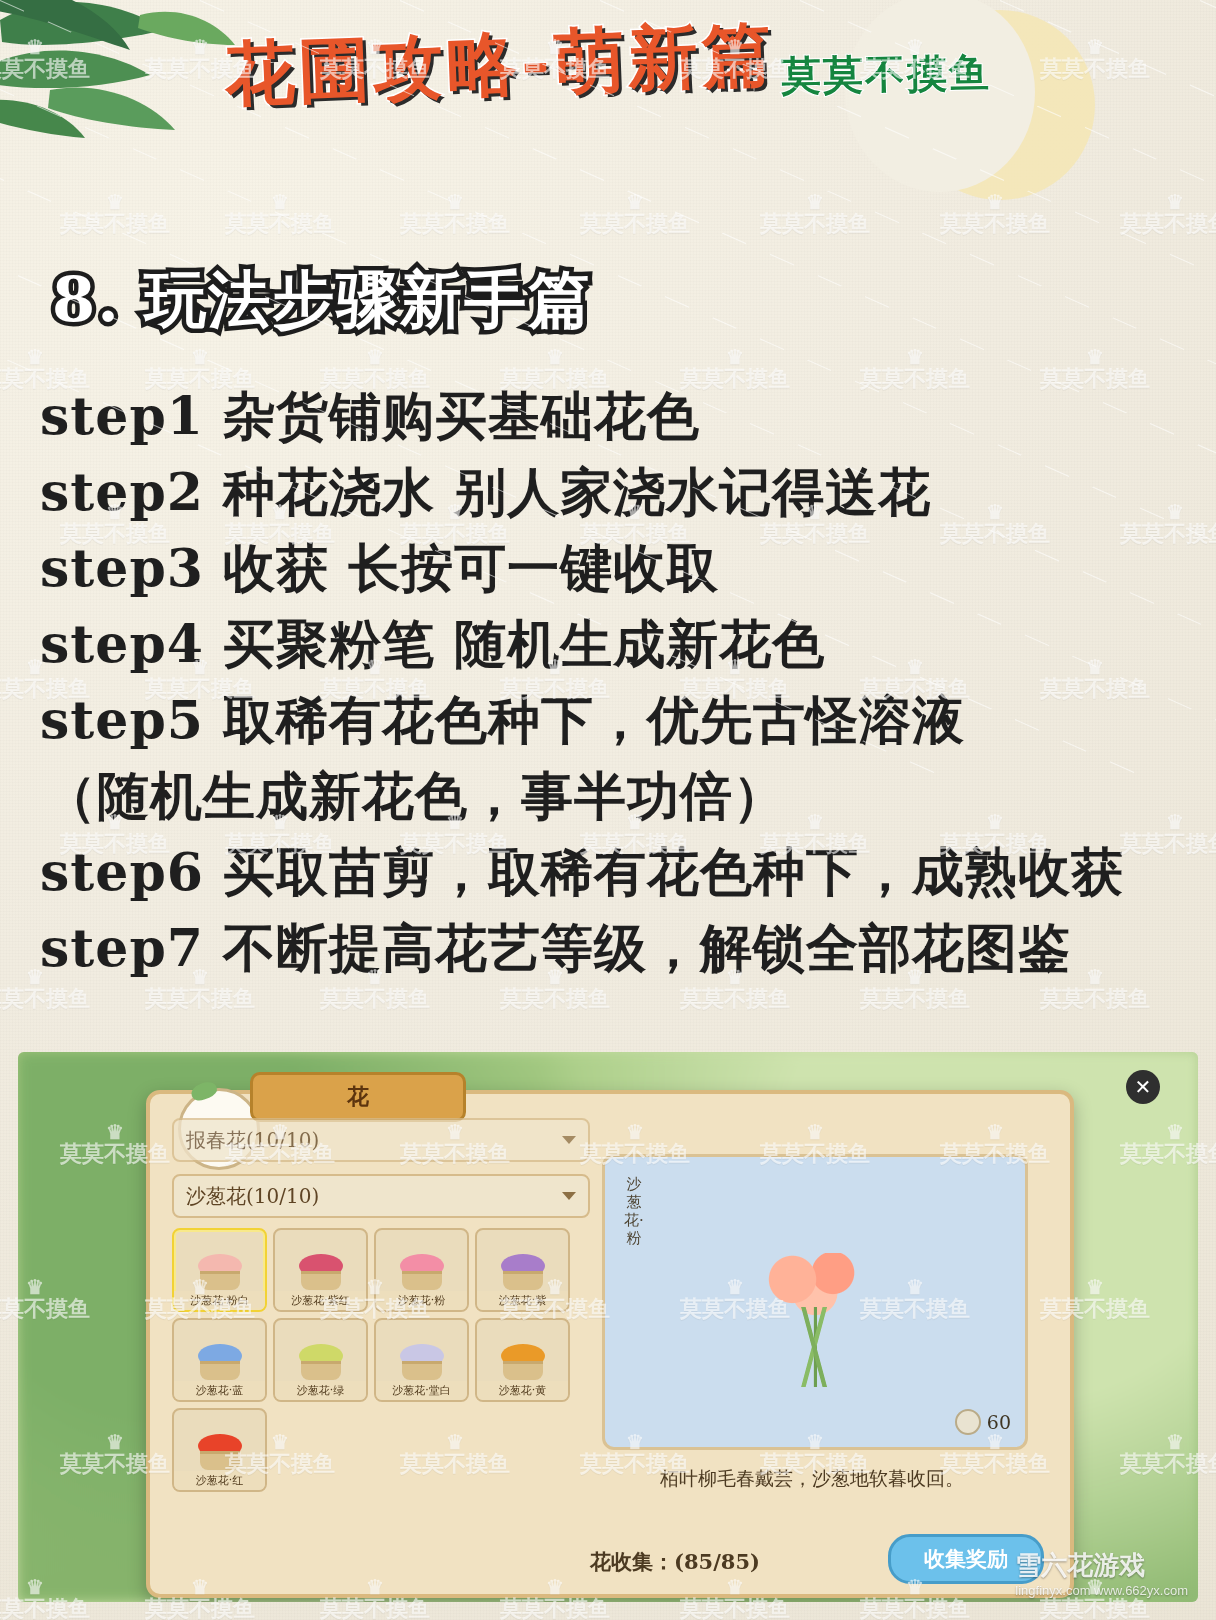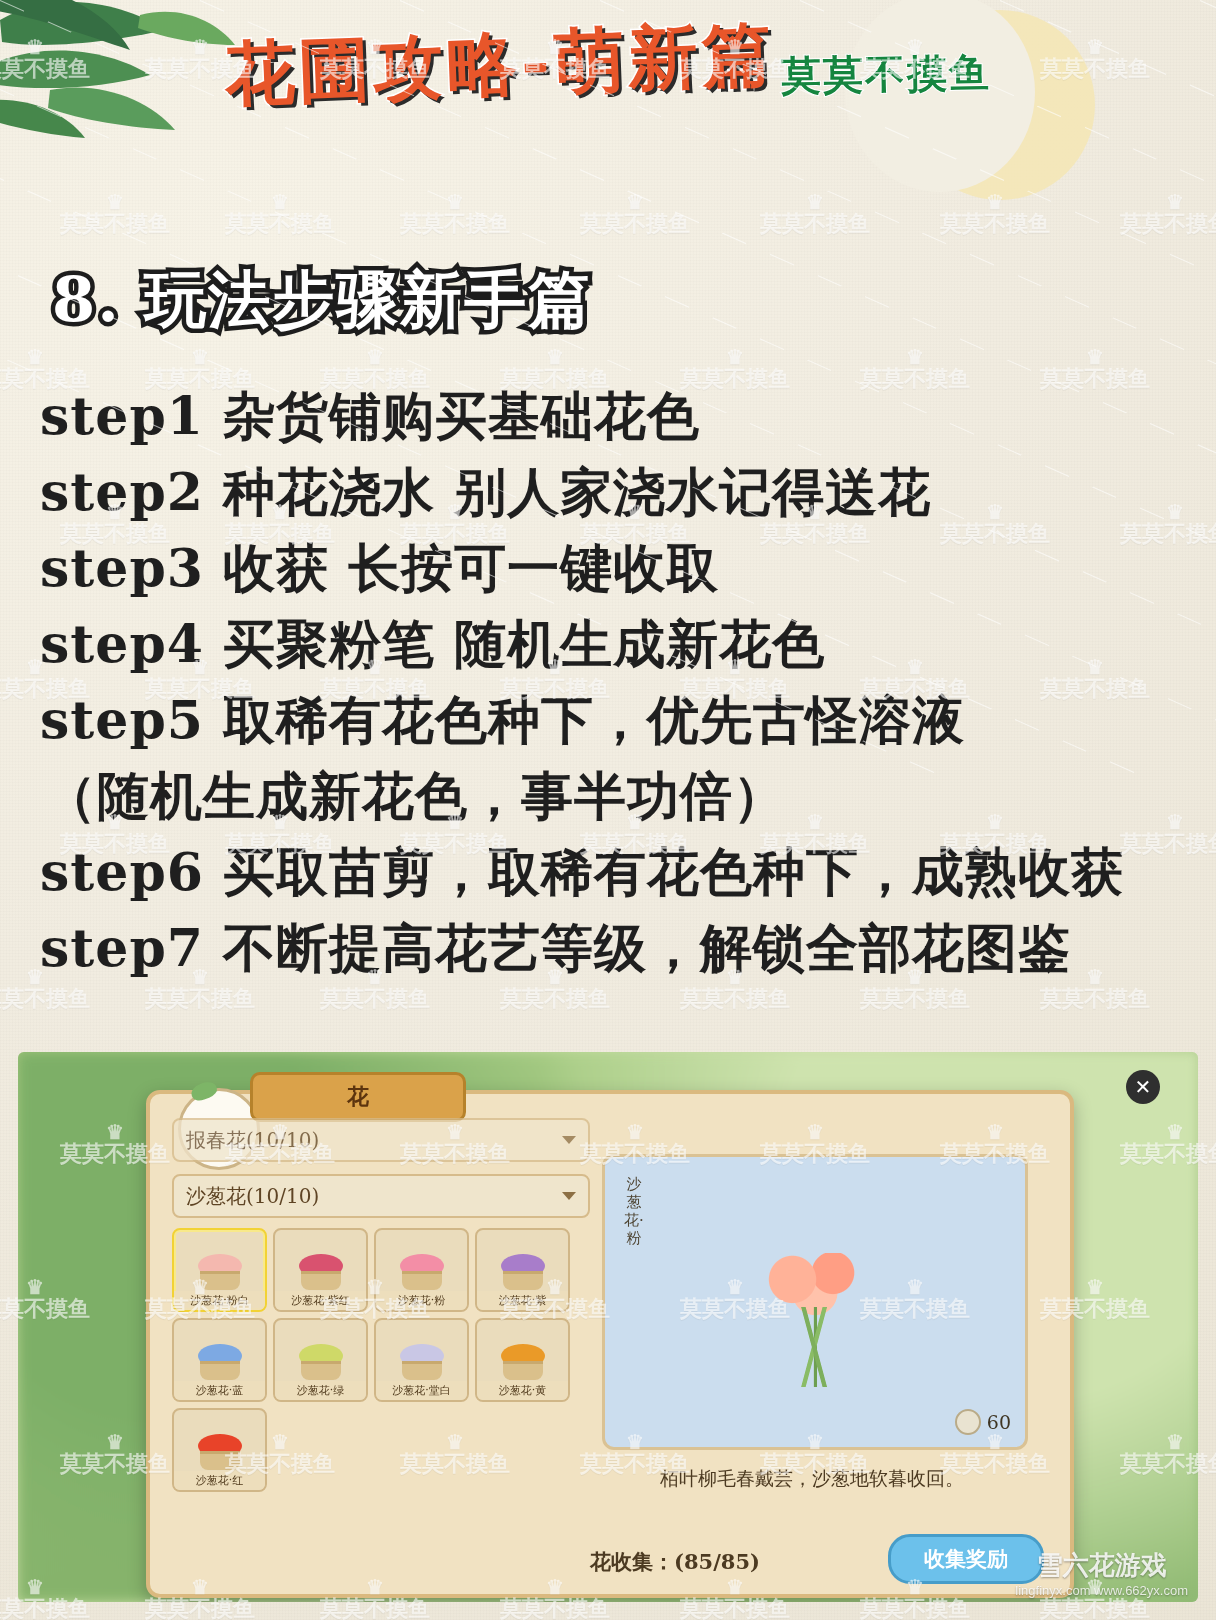--- a/index.html
+++ b/index.html
@@ -356,21 +356,21 @@
     border-radius: 50%;
     background: #2f2f2f;
     color: #fff;
     font-size: 20px;
     display: flex; align-items: center; justify-content: center;
     font-family: "DejaVu Sans", sans-serif;
   }
   .site-wm {
     position: absolute;
     right: 10px; bottom: 4px;
-    text-align: center;
+    text-align: left;
     z-index: 12;
     margin-top: 33px;
   }
   .site-wm .big {
     color: rgba(255,255,255,0.85);
     font-size: 26px;
     font-weight: bold;
     font-family: "DejaVu Serif", serif;
     text-shadow: 0 1px 2px rgba(0,0,0,.35);
   }

